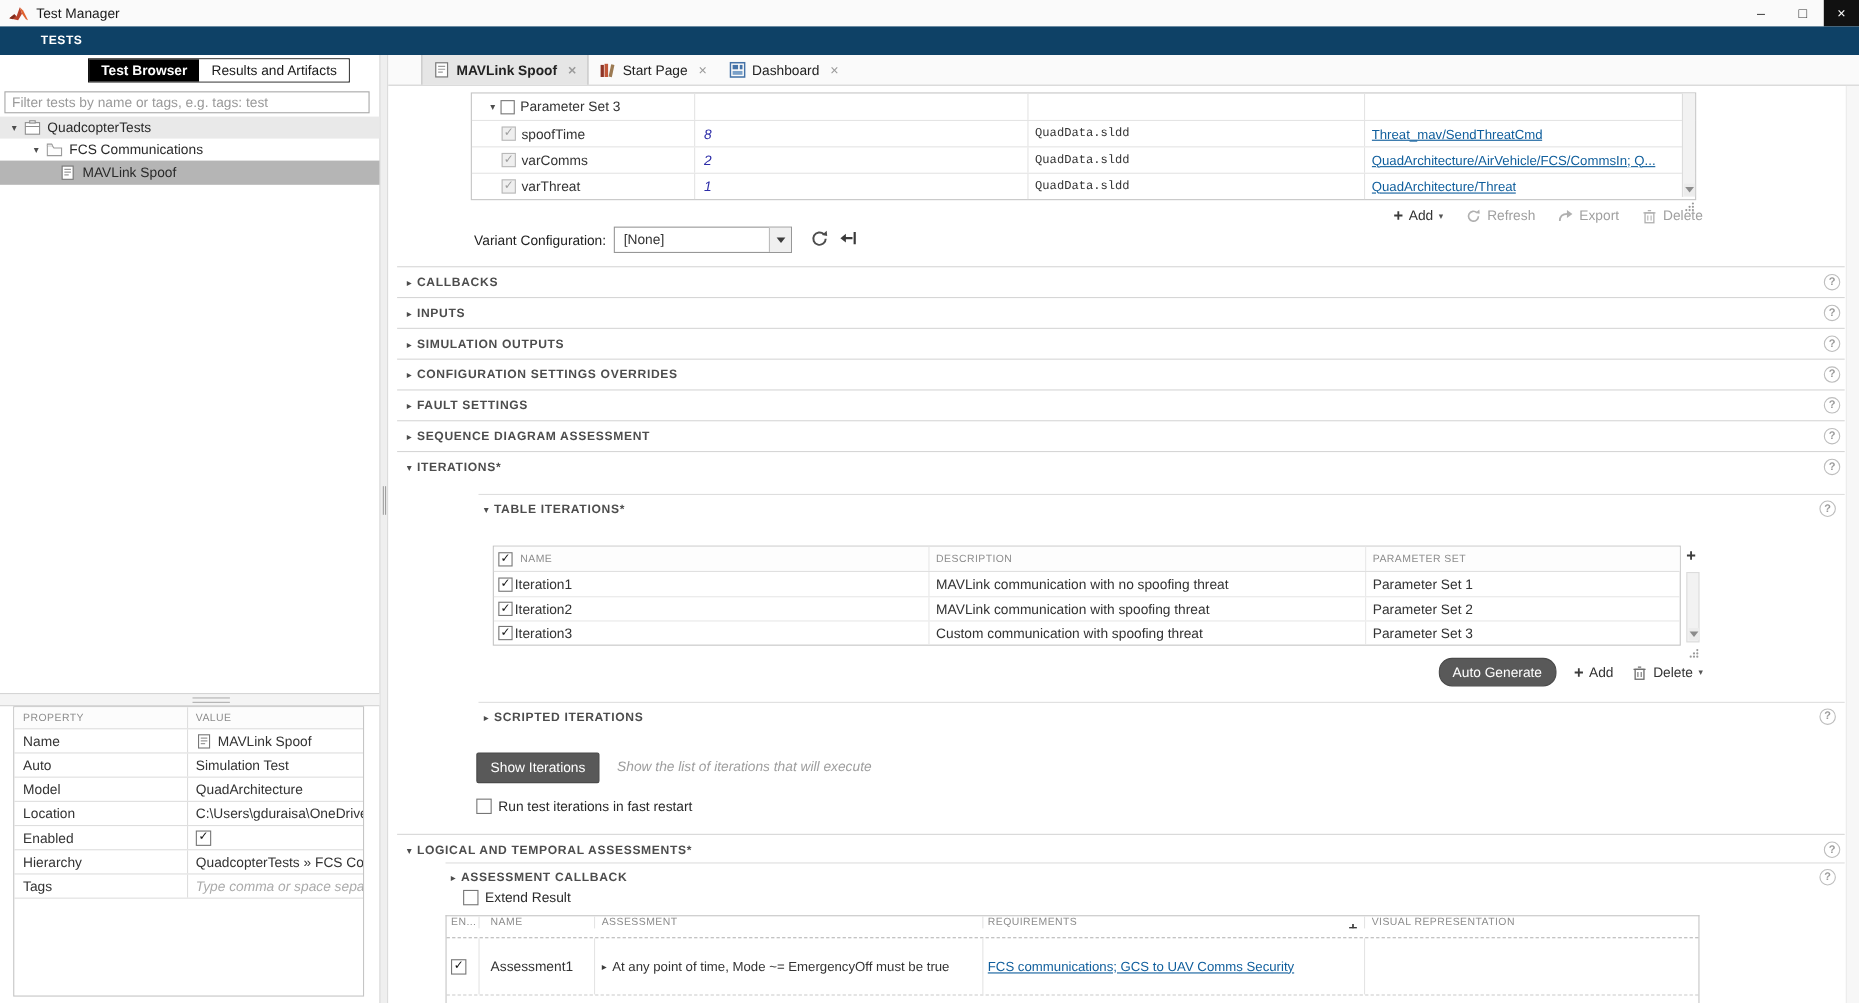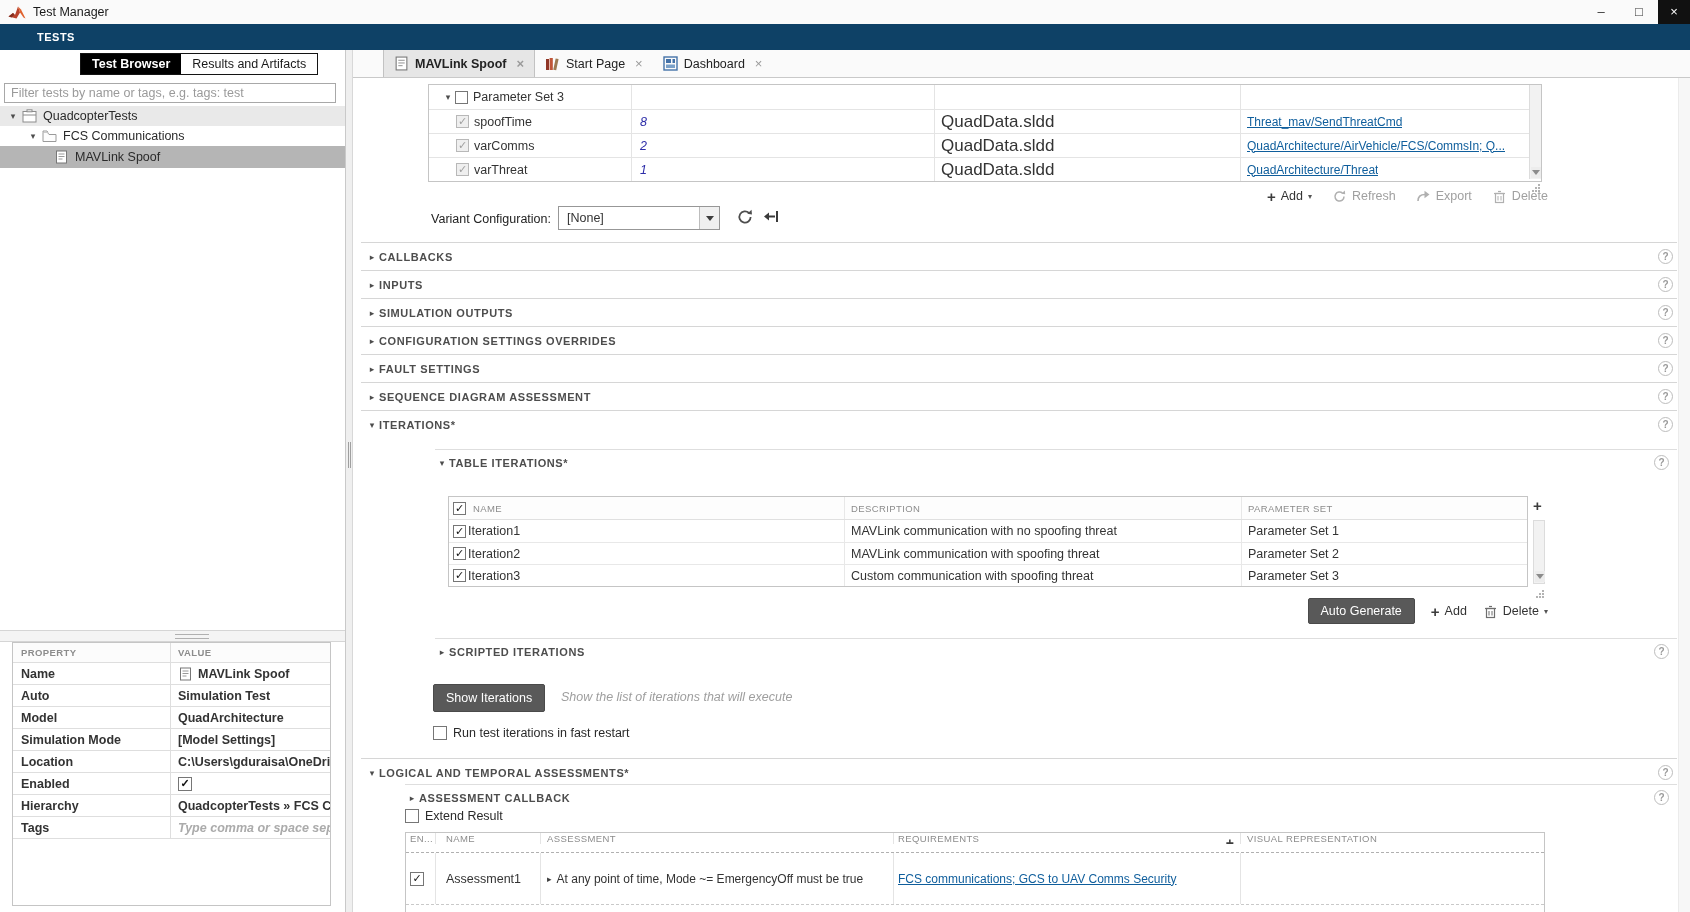--- a/index.html
+++ b/index.html
@@ -28,21 +28,21 @@
   .tree { position:absolute; left:0; top:56px; width:345px; }
   .tree-row { height:20px; display:flex; align-items:center; font-size:12.5px; color:#2a2a2a; white-space:nowrap; }
   .tree-row.r1 { background:#e9e9e9; padding-left:6px; }
   .tree-row.r2 { padding-left:26px; }
   .tree-row.r3 { background:#b5b5b5; padding-left:52px; height:22px; }
   .tw { width:14px; font-size:9px; color:#4d4d4d; text-align:center; flex:none; }
   .ticon { width:15px; height:14px; margin:0 6px 0 2px; flex:none; display:inline-flex; }
   .lp-splitter { position:absolute; left:0; top:580px; width:345px; height:12px; background:#f4f4f4; border-top:1px solid #d5d5d5; border-bottom:1px solid #d5d5d5; }
   .lp-splitter .grip { position:absolute; left:175px; top:3px; width:34px; height:5px; border-top:1px solid #b0b0b0; border-bottom:1px solid #b0b0b0; }
 
-  .prop-pane { position:absolute; left:12px; top:592px; width:319px; height:264px; border:1px solid #c5c5c5; background:#fff;font-weight:bold; }
+  .prop-pane { position:absolute; left:12px; top:592px; width:319px; height:264px; border:1px solid #c5c5c5; background:#fff; }
   .prow { display:flex; height:22px; border-bottom:1px solid #dedede; align-items:stretch; }
   .prow.phead { height:20px; background:#fcfcfc; }
   .pcell { display:flex; align-items:center; font-size:12.5px; color:#333; overflow:hidden; white-space:nowrap; }
   .pkey { width:158px; border-right:1px solid #dedede; padding-left:8px; flex:none; }
   .pval { flex:1; padding-left:7px; }
   .phead .pcell { font-size:9.5px; color:#8c8c8c; letter-spacing:.4px; }
   .pplaceholder { font-style:italic; color:#ababab; }
 
   
   .cb { width:14px; height:14px; border:1px solid #767676; background:#fff; display:inline-flex; align-items:center; justify-content:center; font-size:11px; line-height:1; color:#111; flex:none; }
@@ -68,21 +68,21 @@
   .param-table { position:absolute; left:75px; top:6px; width:1114px; border:1px solid #c5c5c5; background:#fff; }
   .p-row { display:flex; height:24px; align-items:stretch; }
   .p-row + .p-row { border-top:1px solid #e4e4e4; }
   .pc { display:flex; align-items:center; overflow:hidden; white-space:nowrap; }
   .pc.c1 { width:203px; flex:none; border-right:1px solid #e4e4e4; }
   .pc.c2 { width:303px; flex:none; border-right:1px solid #e4e4e4; padding-left:8px; }
   .pc.c3 { width:306px; flex:none; border-right:1px solid #e4e4e4; padding-left:6px; }
   .pc.c4 { flex:1; padding-left:6px; }
   .ptxt { font-size:12.5px; color:#333; margin-left:5px; }
   .pvalue { font-size:12.5px; font-style:italic; color:#2d2da8; }
-  .psrc { font-size:17px; color:#333; }
+  .psrc { font-size:11px; color:#333;font-family:Liberation Mono, monospace; }
   .plink { font-size:12px; color:#0f5e9c; text-decoration:underline; overflow:hidden; text-overflow:ellipsis; white-space:nowrap; max-width:280px; }
   .p-row .tw.grp { margin-left:12px; }
   .cb.ml { margin-left:27px; }
 
   .param-scroll { position:absolute; left:1176px; top:7px; width:12px; height:94px; background:#f2f2f2; border-left:1px solid #dcdcdc; }
   .sb-down { position:absolute; left:1px; bottom:1px; width:10px; height:11px; display:flex; align-items:center; justify-content:center; background:#ececec; }
   .tri-down { width:0; height:0; border-left:4px solid transparent; border-right:4px solid transparent; border-top:5px solid #8c8c8c; }
   .grip-dots { position:absolute; width:11px; height:11px; }
 
   
@@ -118,21 +118,21 @@
   .itc.c1 { width:396px; flex:none; border-right:1px solid #e8e8e8; }
   .itc.c2 { width:397px; flex:none; border-right:1px solid #e8e8e8; padding-left:6px; }
   .itc.c3 { flex:1; padding-left:6px; }
   .hlabel { font-size:9.5px; color:#8c8c8c; letter-spacing:.4px; }
   .it-row .itc { font-size:12.5px; color:#333; }
   .itc .cb { margin-left:4px; margin-right:2px; }
   .iter-plus { position:absolute; left:1180px; top:420px; font-size:15px; font-weight:bold; color:#3c3c3c; line-height:1; }
   .iter-scroll { position:absolute; left:1180px; top:442px; width:12px; height:64px; background:#f2f2f2; border:1px solid #dcdcdc; }
 
   .iter-buttons { position:absolute; top:520px; right:142px; display:flex; gap:16px; align-items:center; }
-  .btn-dark { background:#595959; border:1px solid #4a4a4a; border-radius:2px; color:#fff; font-size:12.5px; padding:5px 12px; }
+  .btn-dark { background:#595959; border:1px solid #4a4a4a; border-radius:12px; color:#fff; font-size:12.5px; padding:5px 12px; }
   .show-iter-btn { position:absolute; left:80px; top:606px; height:28px; line-height:26px; padding:0 12px; background:#595959; border:1px solid #4a4a4a; border-radius:2px; color:#fff; font-size:12.5px; }
   .show-iter-hint { position:absolute; left:208px; top:612px; font-size:12.5px; font-style:italic; color:#9e9e9e; }
   .check-row { position:absolute; display:flex; align-items:center; gap:6px; font-size:12.5px; color:#2a2a2a; }
 
   
   .assess-table { position:absolute; left:52px; top:754px; width:1140px; height:90px; border:1px solid #c5c5c5; border-bottom:none; background:#fff; }
   .as-head { display:flex; height:20px; border-bottom:1px dashed #b0b0b0; align-items:flex-start; }
   .asc { display:flex; align-items:center; overflow:hidden; white-space:nowrap; position:relative; }
   .asc.c1 { width:30px; flex:none; border-right:1px solid #e4e4e4; padding-left:4px; }
   .asc.c2 { width:105px; flex:none; border-right:1px solid #e4e4e4; padding-left:10px; }
@@ -244,26 +244,20 @@
             <span>Simulation Test</span>
           </div>
       </div>
       <div class="prow">
         <div class="pcell pkey">Model</div>
         <div class="pcell pval">
             <span>QuadArchitecture</span>
           </div>
       </div>
       <div class="prow">
-        <div class="pcell pkey">Simulation Mode</div>
-        <div class="pcell pval">
-            <span>[Model Settings]</span>
-          </div>
-      </div>
-      <div class="prow">
         <div class="pcell pkey">Location</div>
         <div class="pcell pval">
             <span>C:\Users\gduraisa\OneDrive...</span>
           </div>
       </div>
       <div class="prow">
         <div class="pcell pkey">Enabled</div>
         <div class="pcell pval">
           <span class="cb">
               <span>✓</span>
@@ -626,21 +620,21 @@
         <span class="sec-label">LOGICAL AND TEMPORAL ASSESSMENTS*</span>
         <span class="help">?</span>
       </div>
 
       <div class="subsec" style="left:52px; top:706px; width:1272px;">
         <span class="tw">▸</span>
         <span class="subsec-label">ASSESSMENT CALLBACK</span>
         <span class="help" style="right:8px;">?</span>
       </div>
 
-      <div class="check-row" style="left:52px; top:731px;">
+      <div class="check-row" style="left:68px; top:731px;">
         <span class="cb"></span>
         <span>Extend Result</span>
       </div>
 
       <div class="assess-table">
         <div class="as-head">
           <div class="asc c1">
               <span class="hlabel">EN...</span>
             </div>
           <div class="asc c2">

